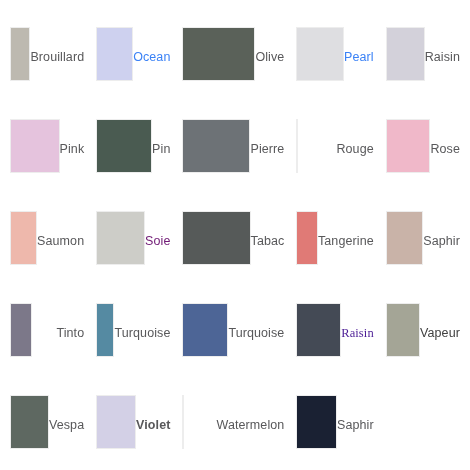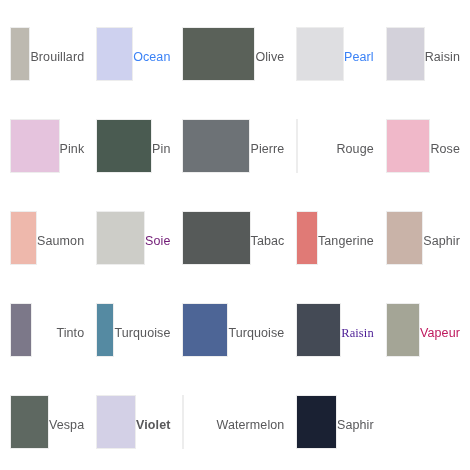--- a/index.html
+++ b/index.html
@@ -130,21 +130,21 @@
     <div class="swatch-cell">
       <div class="swatch-chip" style="background-color: rgb(77, 101, 150);"></div>
       <div class="swatch-label" style="color: rgb(88, 88, 90);">Turquoise</div>
     </div>
     <div class="swatch-cell">
       <div class="swatch-chip" style="background-color: rgb(68, 74, 85);"></div>
       <div class="swatch-label" style="color: #4c1d95; font-family: Liberation Serif, serif;">Raisin</div>
     </div>
     <div class="swatch-cell">
       <div class="swatch-chip" style="background-color: rgb(164, 165, 150);"></div>
-      <div class="swatch-label" style="color: #be185d;">Vapeur</div>
+      <div class="swatch-label" style="color: #404040;">Vapeur</div>
     </div>
     <div class="swatch-cell">
       <div class="swatch-chip" style="background-color: rgb(94, 104, 97);"></div>
       <div class="swatch-label" style="color: rgb(88, 88, 90);">Vespa</div>
     </div>
     <div class="swatch-cell">
       <div class="swatch-chip" style="background-color: rgb(211, 208, 230);"></div>
       <div class="swatch-label" style="color: rgb(88, 88, 90); font-weight: bold;">Violet</div>
     </div>
     <div class="swatch-cell">

